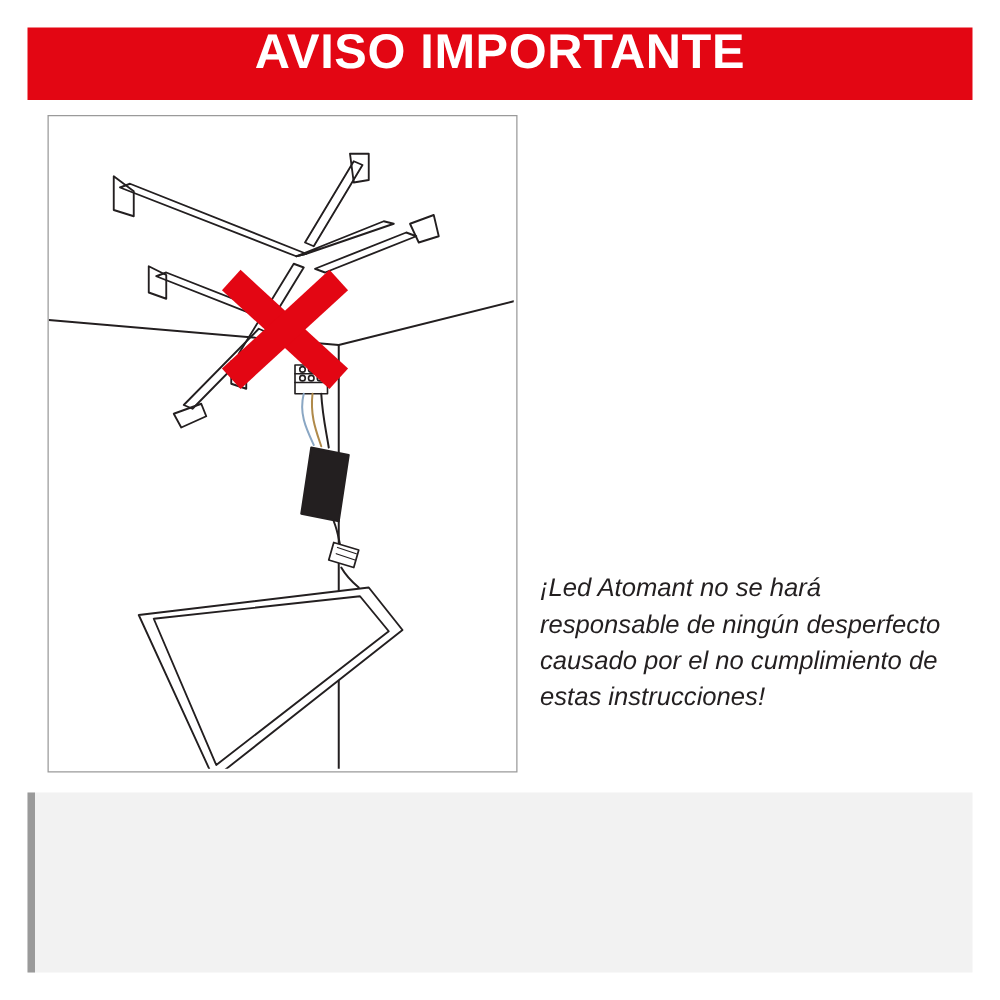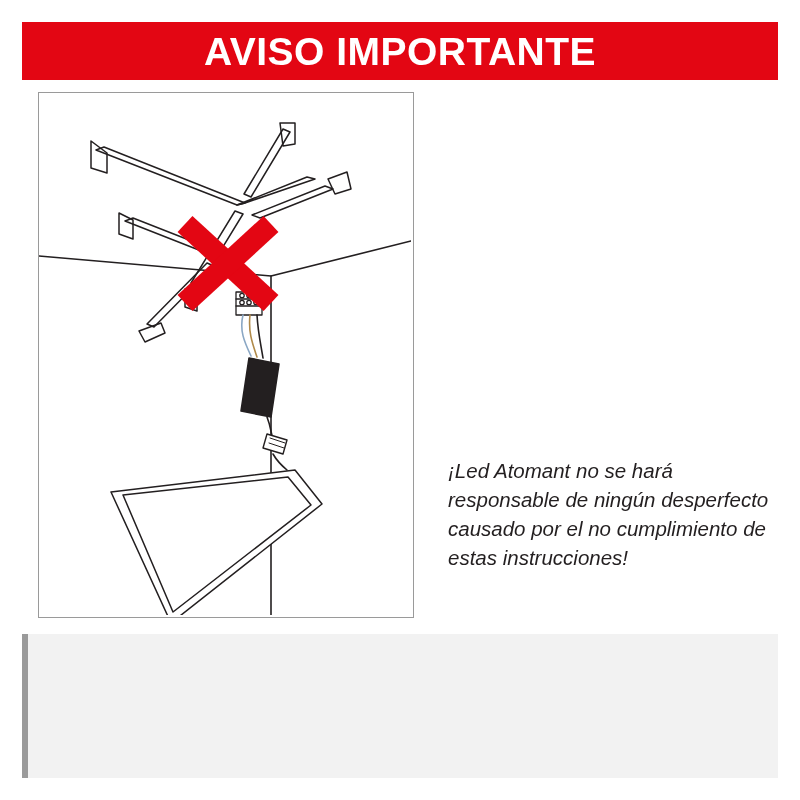--- a/index.html
+++ b/index.html
@@ -23,21 +23,21 @@
 
   
   .banner {
     position: absolute;
     left: 22px;
     top: 22px;
     width: 756px;
     height: 58px;
     background: #e30613;
     display: flex;
-    align-items: center;
+    align-items: flex-start;
     justify-content: center;
   }
   .banner-title {
     color: #ffffff;
     font-size: 39px;
     font-weight: bold;
     letter-spacing: 0.5px;
     line-height: 1;
     font-family: "Liberation Sans", sans-serif;
   }
@@ -60,21 +60,20 @@
   
   .side-note {
     position: absolute;
     left: 432px;
     top: 456px;
     width: 330px;
     font-style: italic;
     font-size: 20.5px;
     line-height: 1.42;
     color: #231f20;
-    margin-left: 16px;
   }
 
   
   .bottom-box {
     position: absolute;
     left: 22px;
     top: 634px;
     width: 756px;
     height: 144px;
     background: #f2f2f2;

